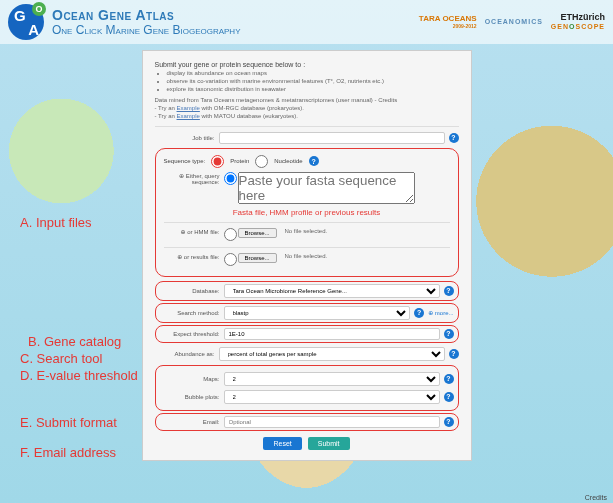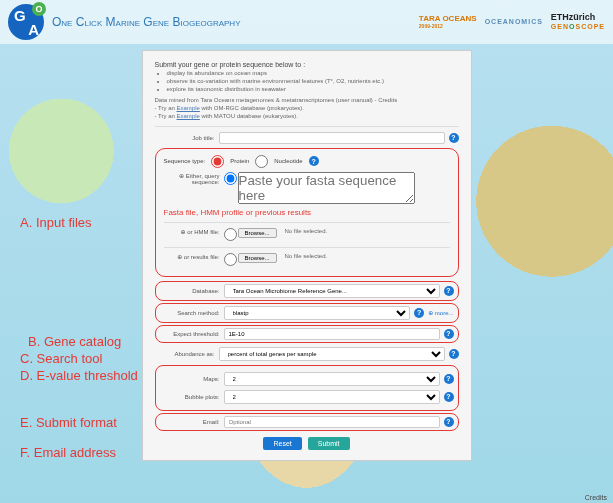--- a/index.html
+++ b/index.html
@@ -7,21 +7,21 @@
 .bg-map{position:absolute;inset:0;background:radial-gradient(circle at 10% 30%,#c8e8b8 8%,transparent 8%),radial-gradient(circle at 90% 40%,#d8c888 12%,transparent 12%),radial-gradient(ellipse at 50% 80%,#e8d8a8 15%,transparent 15%),linear-gradient(180deg,#b8e0f0 0%,#a0d8e8 100%);z-index:0}
 .header{position:relative;z-index:1;display:flex;align-items:center;padding:4px 8px;gap:8px;background:rgba(255,255,255,0.6)}
 .logo-circle{width:36px;height:36px;background:#1565c0;border-radius:50%;display:flex;align-items:center;justify-content:center;position:relative}
 .logo-circle::before{content:"G";color:#fff;font-size:15px;font-weight:bold;position:absolute;left:6px;top:3px}
 .logo-circle::after{content:"A";color:#fff;font-size:15px;font-weight:bold;position:absolute;right:5px;bottom:2px}
 .logo-o{position:absolute;top:-2px;right:-2px;width:14px;height:14px;background:#4caf50;border-radius:50%;color:#fff;font-size:9px;font-weight:bold;display:flex;align-items:center;justify-content:center}
 .title-block{display:flex;flex-direction:column}
 .main-title{font-size:14px;color:#2e7ab8;font-weight:bold;letter-spacing:0.5px;font-variant:small-caps}
 .sub-title{font-size:12px;color:#2e7ab8;font-variant:small-caps}
 .partner-logos{display:flex;gap:8px;margin-left:auto;align-items:center}
-.plogo{font-size:7px;font-weight:bold;text-align:left;line-height:1.1}
+.plogo{font-size:7px;font-weight:bold;text-align:right;line-height:1.1}
 .tara{color:#d97706;font-size:8px}
 .mio{color:#222;font-size:11px;font-weight:900}
 .mio-sub{font-size:4px;color:#555}
 .oceanomics{color:#5b8db8;font-size:7px;letter-spacing:1px}
 .eth{color:#222;font-size:9px;font-weight:bold}
 .genoscope{color:#d97706;font-size:7px;letter-spacing:1px}
 .genoscope span{color:#3a8b3a}
 .panel{position:relative;z-index:1;width:330px;margin:6px auto 0;background:#f5f5f5;border:1px solid #ccc;padding:10px 12px;font-size:7px;color:#444}
 .intro{font-size:7px;margin-bottom:4px}
 .intro ul{margin-left:12px;margin-top:2px}
@@ -32,41 +32,42 @@
 .form-row label{width:60px;text-align:right;font-size:6px;color:#555}
 .form-row input[type=text],.form-row select,.form-row textarea{flex:1;border:1px solid #ccc;border-radius:2px;font-size:6px;padding:2px 4px;background:#fff}
 .info-icon{width:10px;height:10px;background:#1976d2;color:#fff;border-radius:50%;font-size:7px;display:inline-flex;align-items:center;justify-content:center;font-weight:bold}
 .red-box{border:1.5px solid #e53935;border-radius:10px;padding:6px 8px;margin:4px 0;position:relative}
 .red-box-sm{border:1.5px solid #e53935;border-radius:8px;padding:2px 4px;margin:2px 0}
 .radio-row{display:flex;align-items:center;gap:6px;font-size:6px;margin-bottom:4px}
 .radio-row input{accent-color:#e53935}
 .either-row{display:flex;align-items:flex-start;gap:4px;margin:3px 0}
 .either-label{width:56px;text-align:right;font-size:6px;color:#555}
 .radio-col{width:10px;text-align:center}
-.red-text{color:#e53935;font-size:8px;text-align:left;margin:4px 0;font-weight:500}
+.red-text{color:#e53935;font-size:8px;text-align:center;margin:4px 0;font-weight:500}
 .browse-btn{font-size:6px;padding:1px 6px;border:1px solid #aaa;background:#eee;border-radius:2px}
 .no-file{font-size:6px;color:#666;margin-left:4px}
 .hr{border:none;border-top:1px solid #ddd;margin:5px 0}
 .more-link{color:#1976d2;font-size:6px}
 .buttons{text-align:center;margin-top:6px}
 .btn{font-size:7px;padding:3px 10px;border:none;border-radius:2px;color:#fff;margin:0 2px;cursor:pointer}
 .btn-reset{background:#1976d2}
 .btn-submit{background:#26a69a}
 .annotation{position:absolute;z-index:2;color:#e53935;font-size:13px;font-weight:500}
 .credits{position:absolute;bottom:2px;right:6px;font-size:7px;color:#444;z-index:2}
 </style>
 </head>
 <body>
 <div class="bg-map"></div>
 
 <div class="header">
   <div class="logo-circle">
       <span class="logo-o">O</span>
     </div>
   <div class="title-block">
+    <div class="main-title">Ocean Gene Atlas</div>
     <div class="sub-title">One Click Marine Gene Biogeography</div>
   </div>
   <div class="partner-logos">
     <div class="plogo">
         <div class="tara">TARA OCEANS</div>
         <div style="font-size:5px;color:#d97706">2009-2012</div>
       </div>
     <div class="plogo oceanomics">OCEANOMICS</div>
     <div class="plogo" style="display:flex;flex-direction:column">
         <span class="eth">ETHzürich</span>

